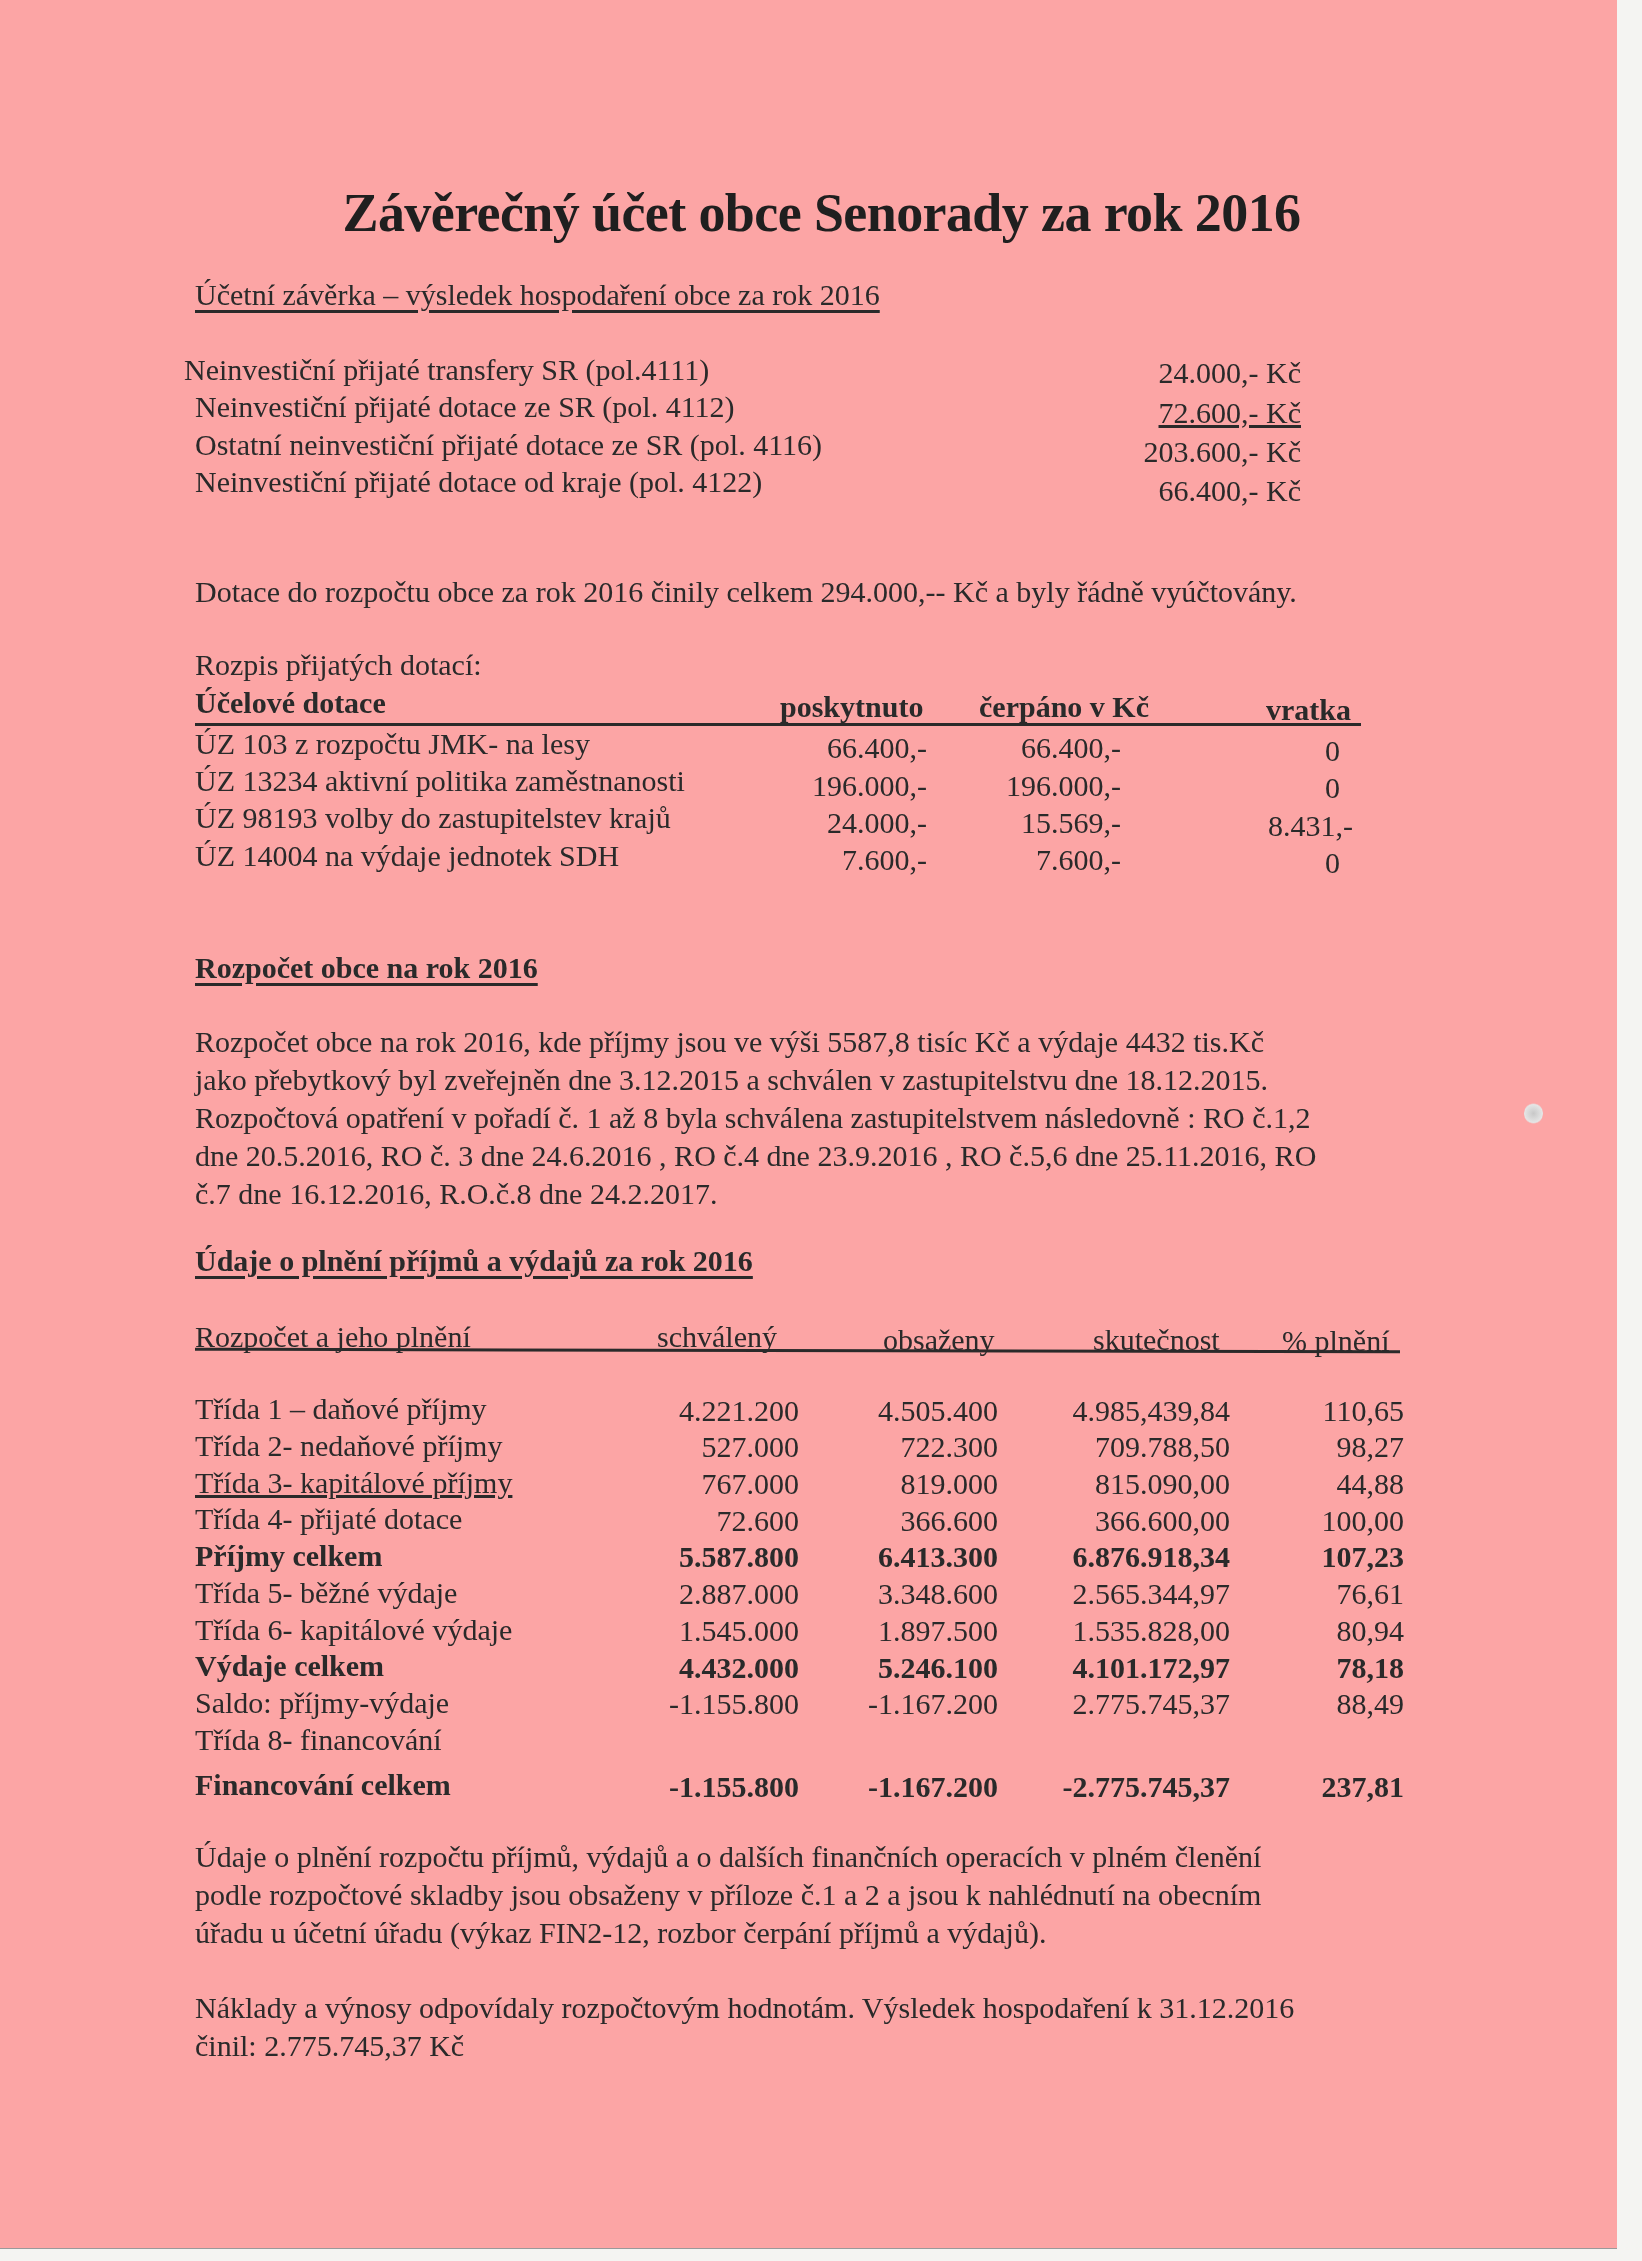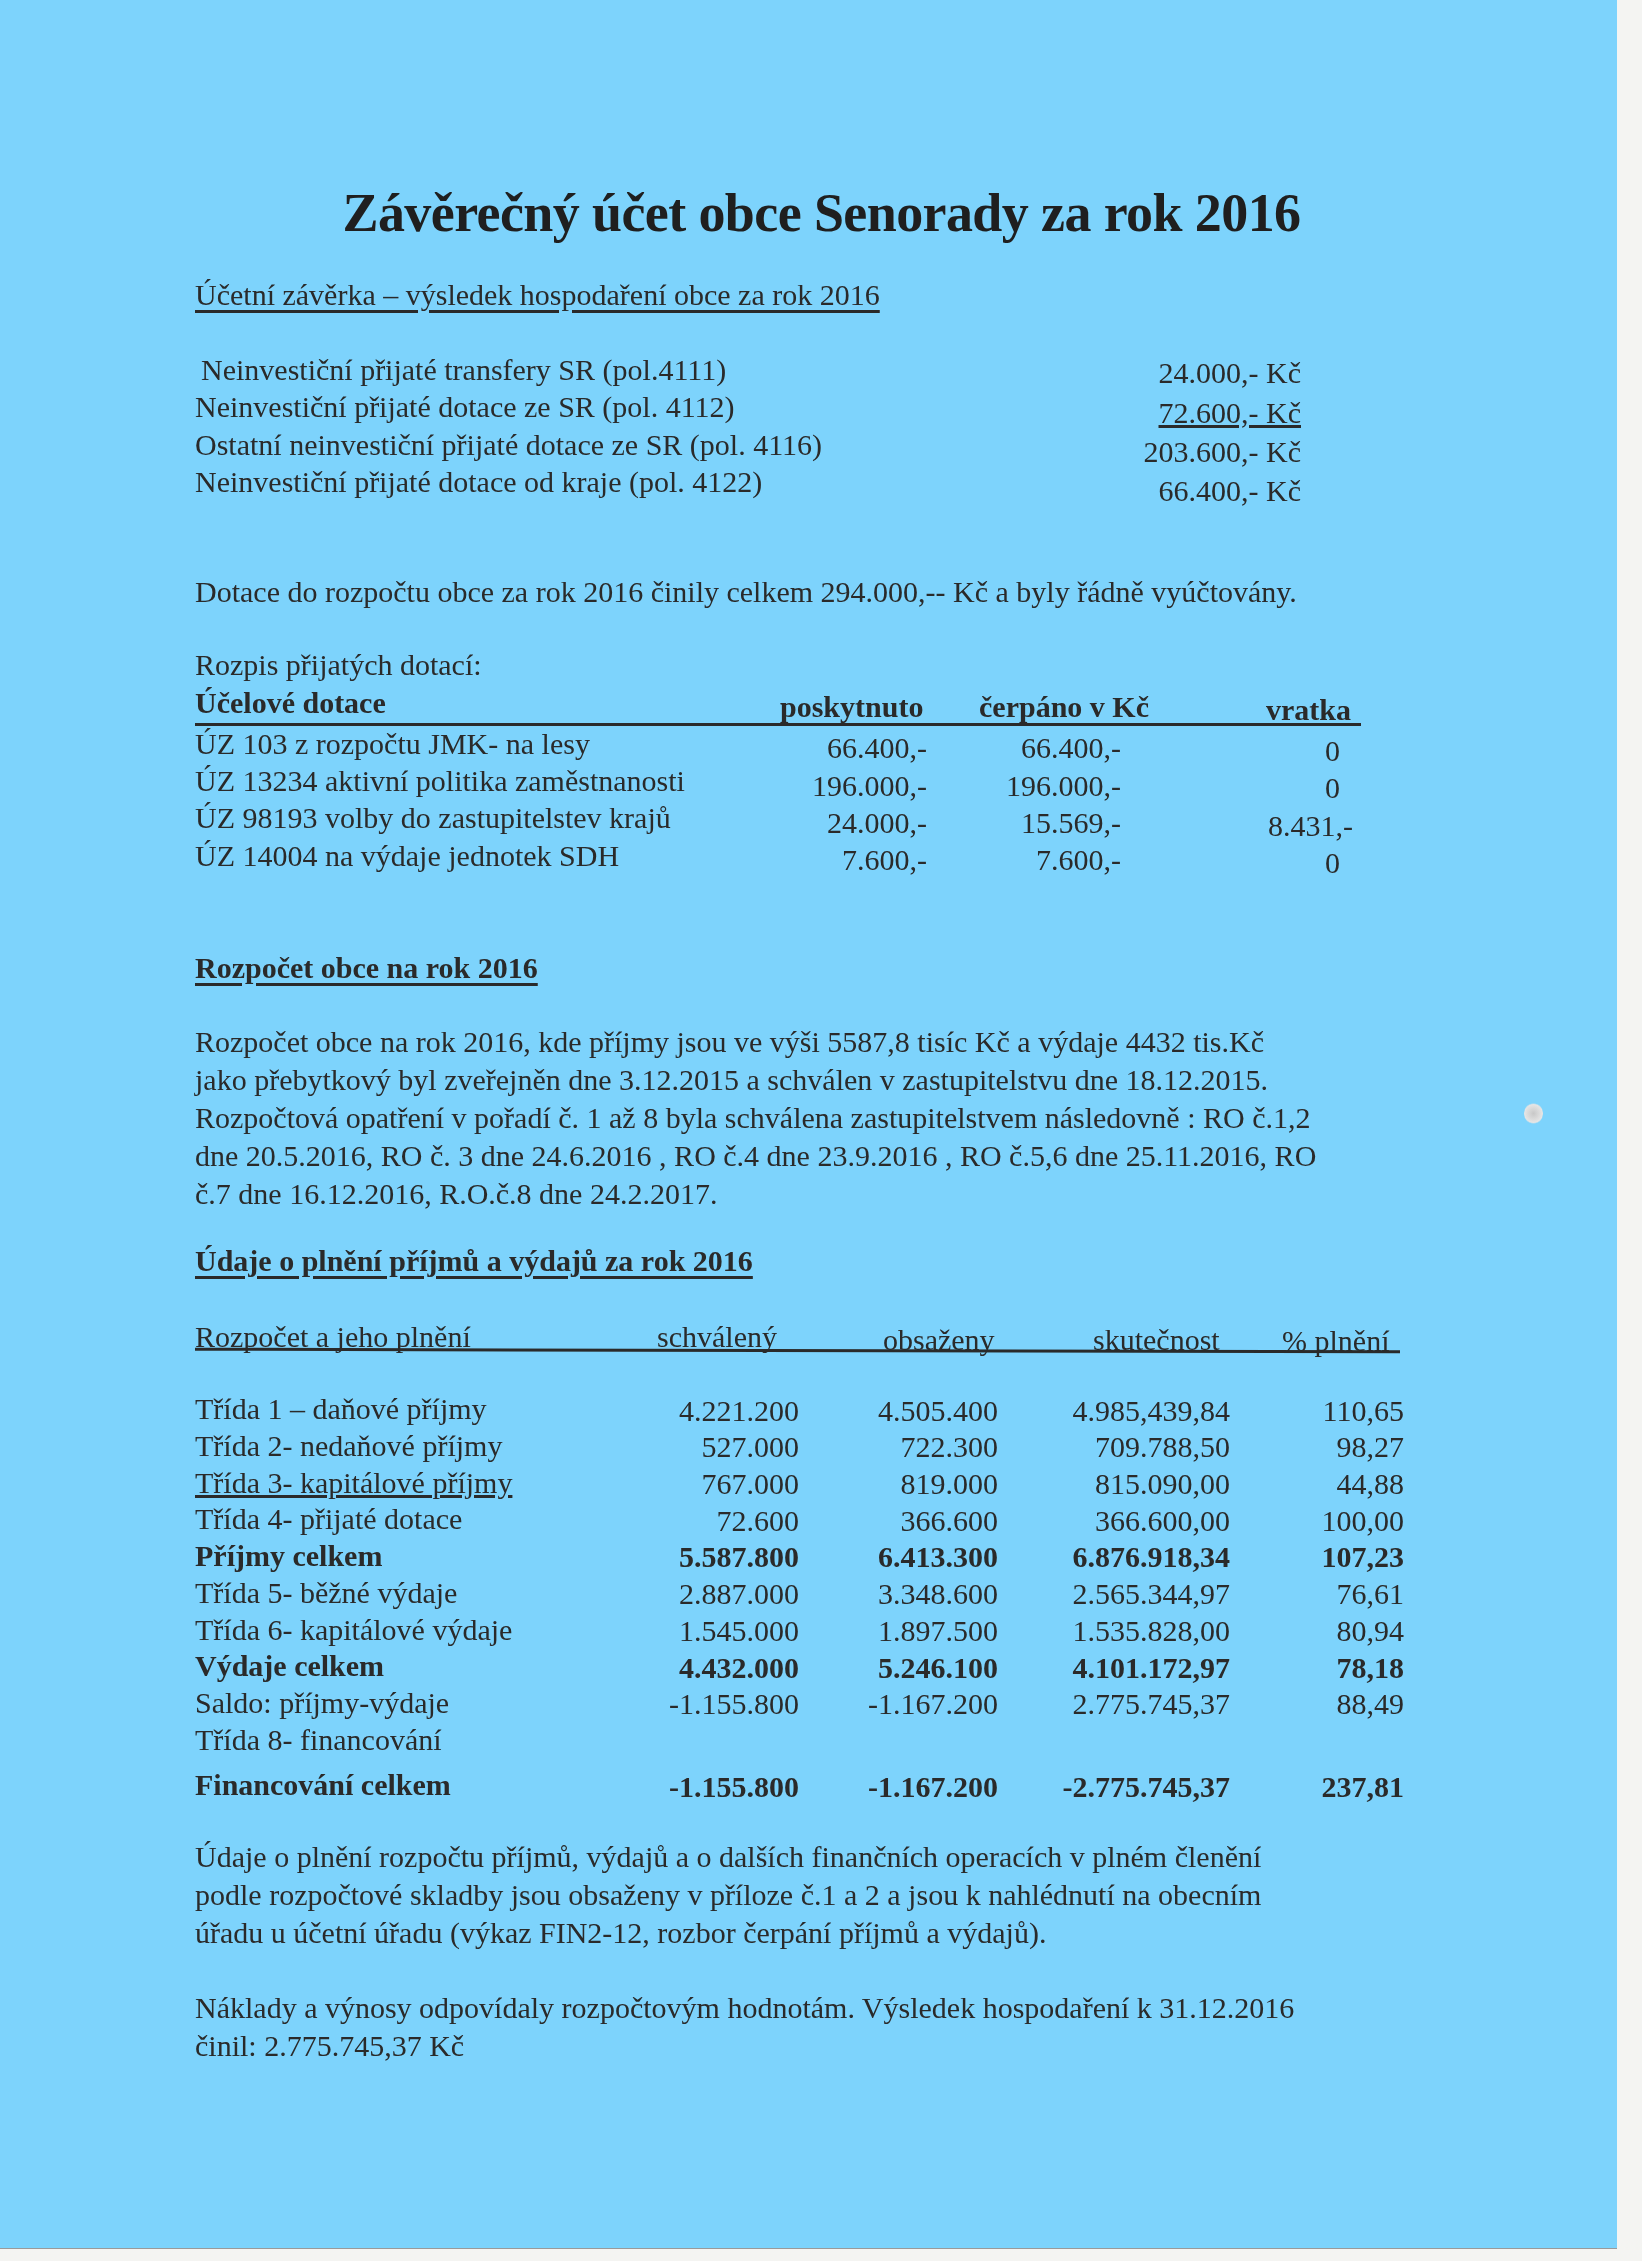--- a/index.html
+++ b/index.html
@@ -6,21 +6,21 @@
     body {
       width: 1643px; height: 2261px;
       background: #f4f4f2;
       font-family: "Liberation Serif", "DejaVu Serif", serif;
       color: #2a2a2a;
       position: relative;
       overflow: hidden;
     }
     .page {
       position: absolute; left: 0; top: 0; width: 1617px; height: 2248px;
-      background: #7dd3fc;
+      background: #fca5a5;
       border-bottom: 1.3px solid #9a9a9a;
     }
     .abs { position: absolute; white-space: nowrap; }
     .title {
       left: 0; width: 1643px; top: 182px; text-align: center;
       font-size: 54px; font-weight: bold; letter-spacing: -0.6px;
       color: #1f1f1f;
     }
     .txt { font-size: 30px; line-height: 37px; }
     .u { text-decoration: underline; text-decoration-thickness: 2.6px; text-underline-offset: 5.2px; }
@@ -33,21 +33,21 @@
 </head>
 <body>
 
 <div class="page">
 
   <div class="abs title">Závěrečný účet obce Senorady za rok 2016</div>
 
   <div class="abs txt u" style="left:195px; top:276px;">Účetní závěrka – výsledek hospodaření obce za rok 2016</div>
 
   <div>
-    <div class="abs txt" style="left:201px; top:351px;text-align:right;">Neinvestiční přijaté transfery SR (pol.4111)</div>
+    <div class="abs txt" style="left:184px; top:351px;text-align:right;">Neinvestiční přijaté transfery SR (pol.4111)</div>
     <div class="abs txt r" style="left:1095px; width:206px; top:354px;">24.000,- Kč</div>
 
     <div class="abs txt" style="left:195px; top:388px;">Neinvestiční přijaté dotace ze SR (pol. 4112)</div>
     <div class="abs txt r" style="left:1095px; width:206px; top:394px;text-decoration:underline;">72.600,- Kč</div>
 
     <div class="abs txt" style="left:195px; top:426px;">Ostatní neinvestiční přijaté dotace ze SR (pol. 4116)</div>
     <div class="abs txt r" style="left:1095px; width:206px; top:433px;">203.600,- Kč</div>
 
     <div class="abs txt" style="left:195px; top:463px;">Neinvestiční přijaté dotace od kraje (pol. 4122)</div>
     <div class="abs txt r" style="left:1095px; width:206px; top:472px;">66.400,- Kč</div>

